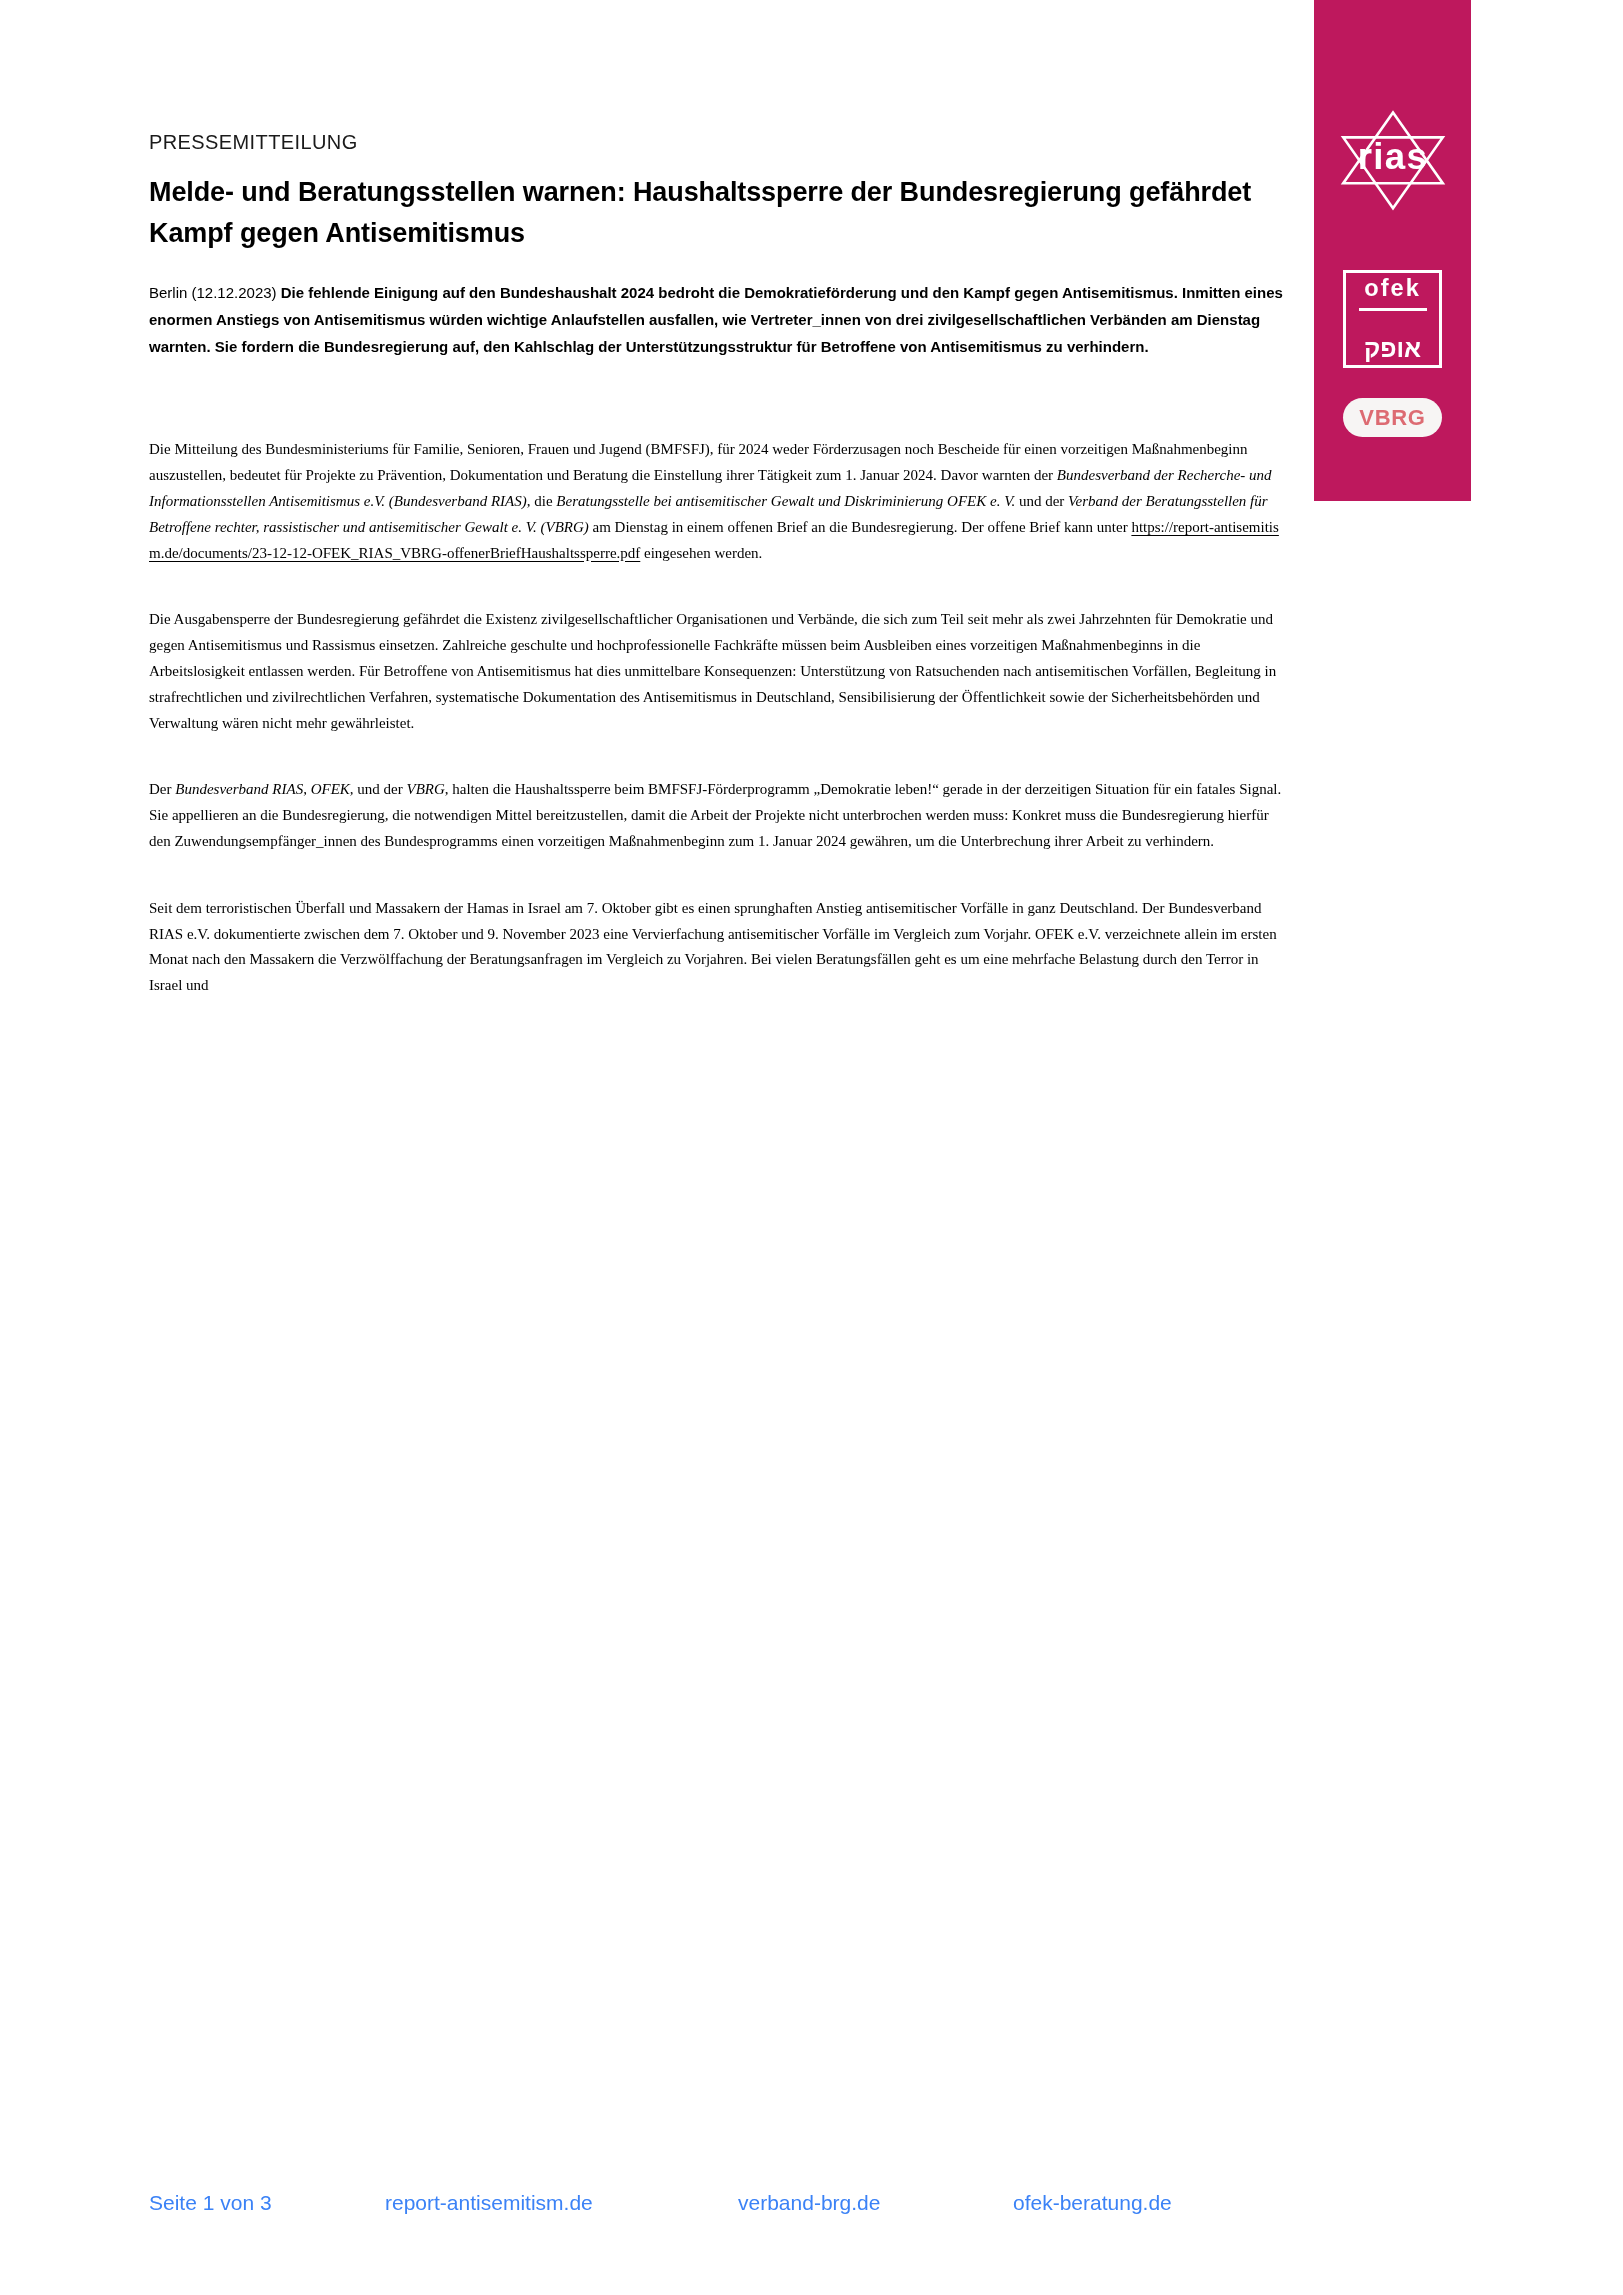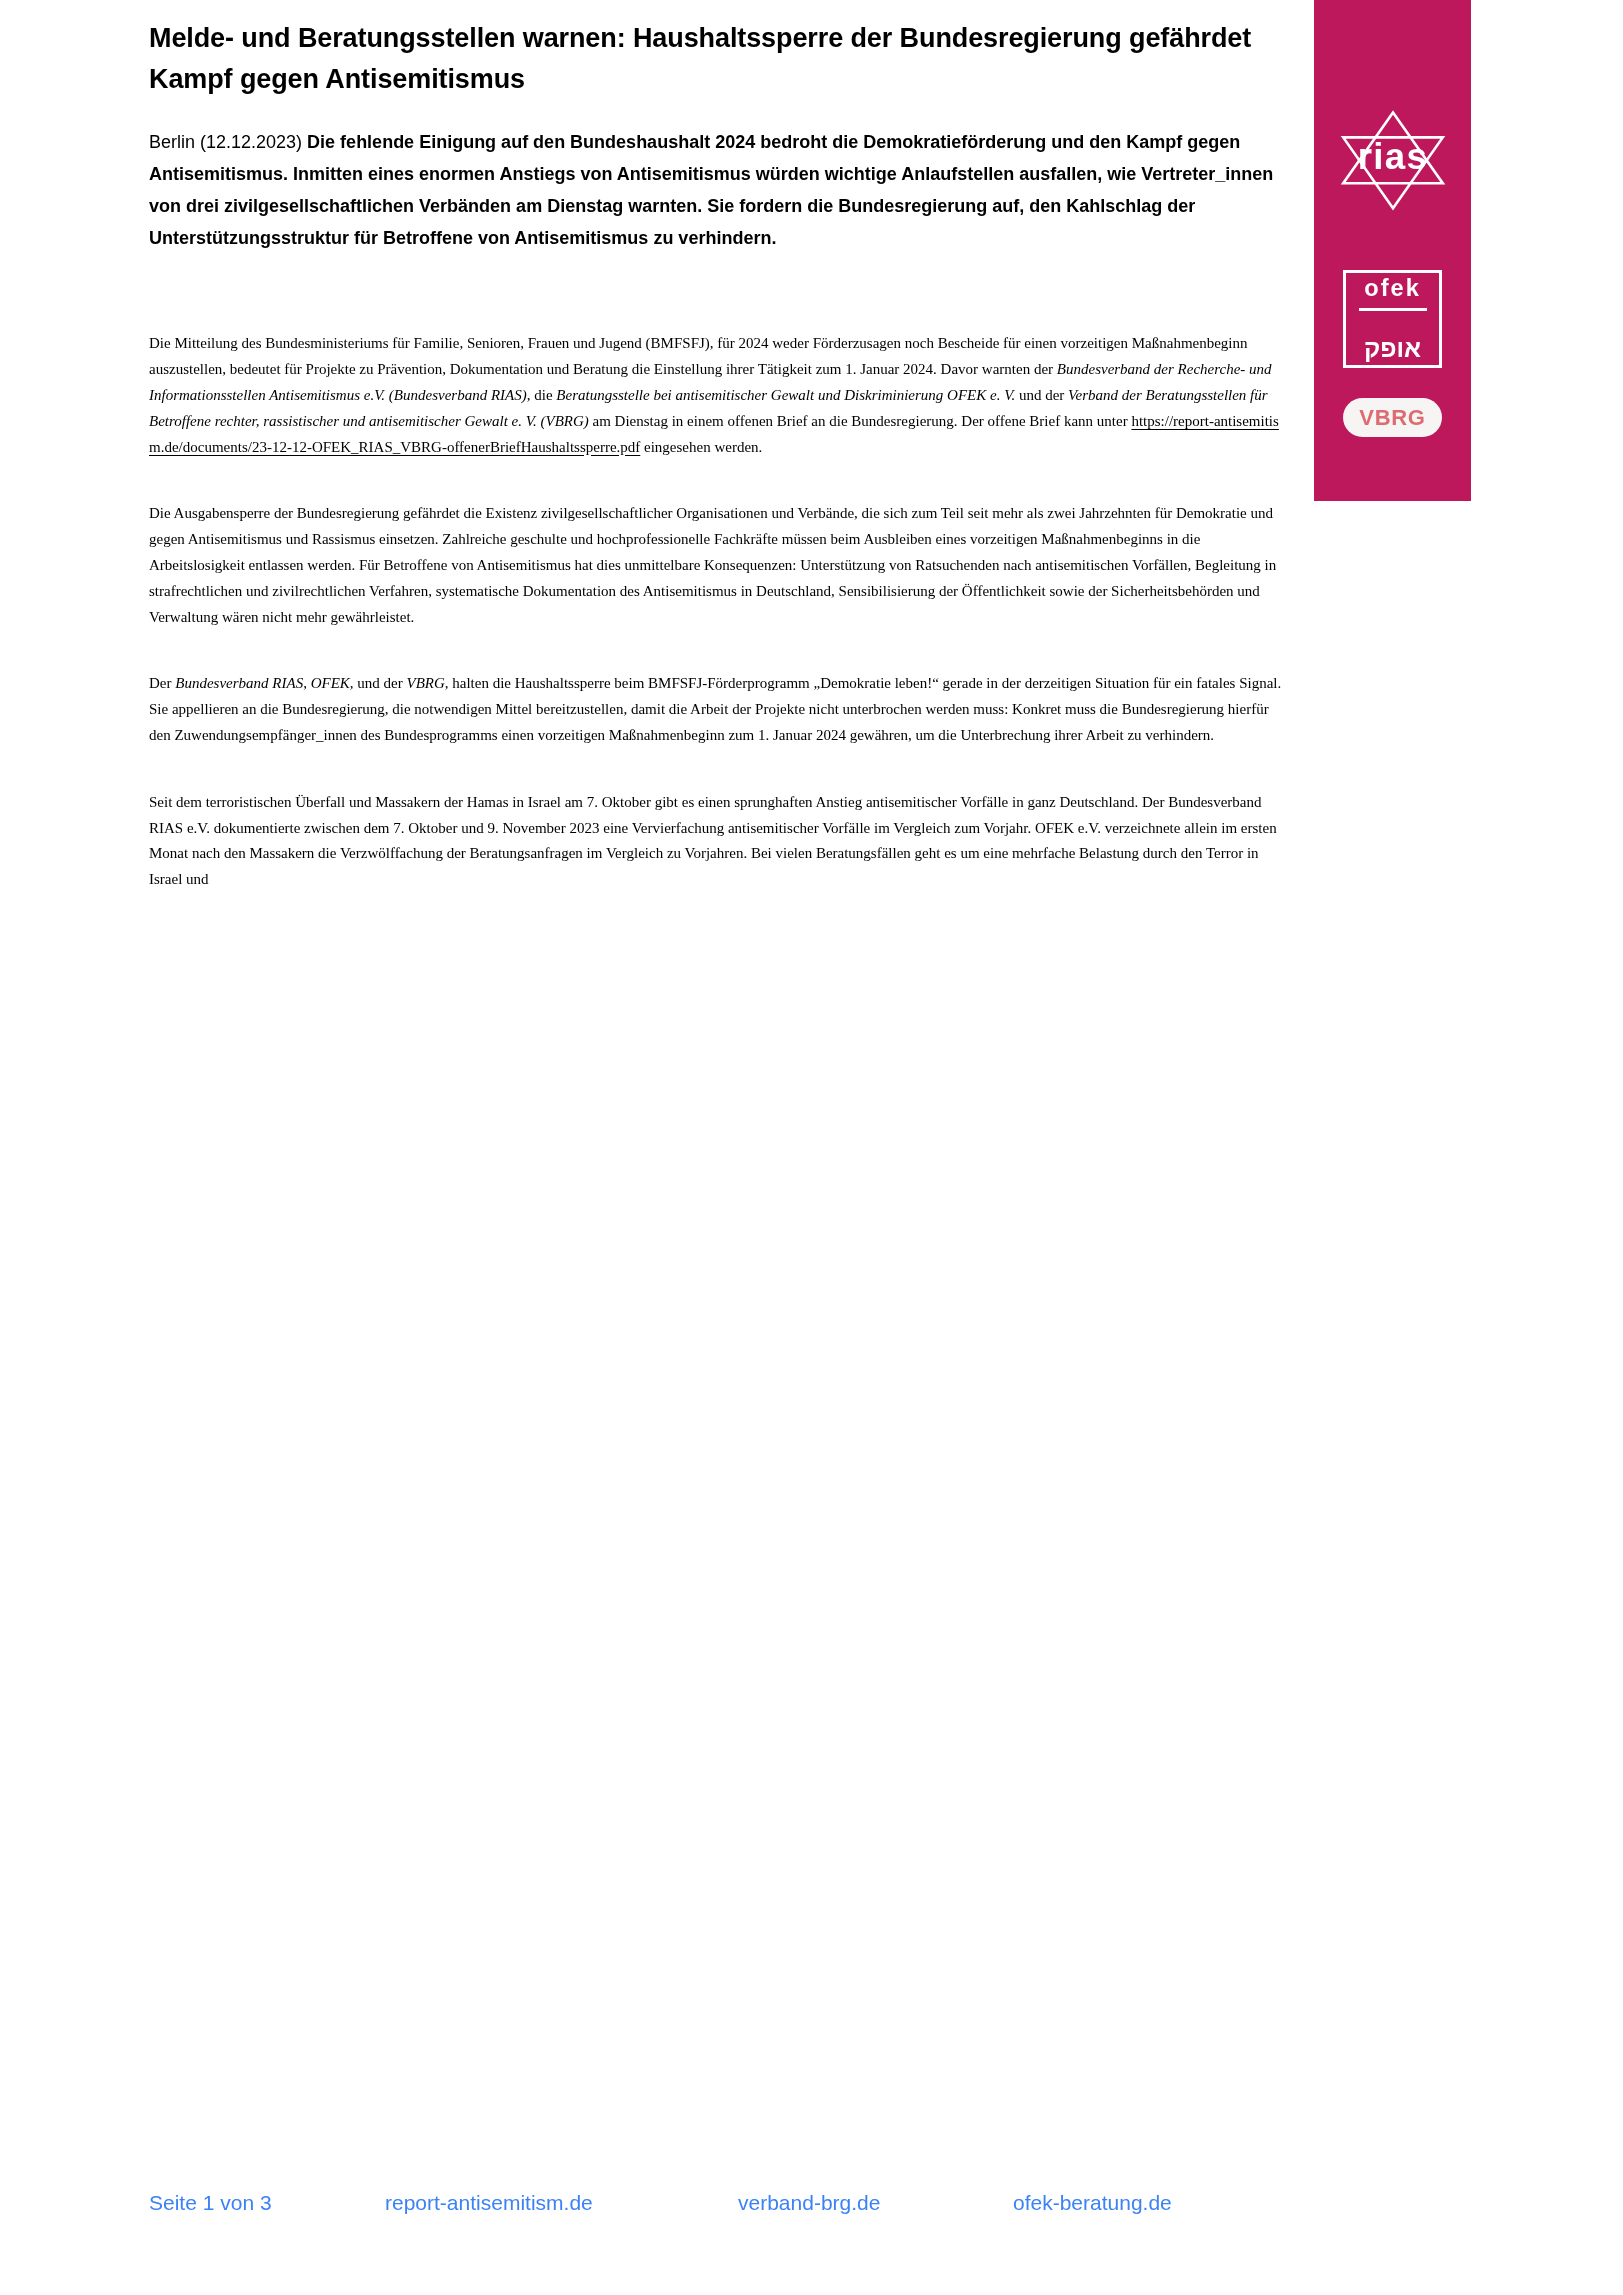--- a/index.html
+++ b/index.html
@@ -102,21 +102,21 @@
     margin-top: 131px;
   }
   .headline {
     font-size: 27px;
     font-weight: bold;
     line-height: 1.52;
     margin-top: 18.3px;
     letter-spacing: -0.1px;
   }
   .lead {
-    font-size: 18px;
+    font-size: 15px;
     line-height: 1.78;
     margin-top: 26px;
   }
   .lead b { font-weight: bold; }
   .lead .place { font-weight: normal; }
 
   .body-par {
     font-size: 15px;
     line-height: 1.72;
     margin-top: 41px;
@@ -169,20 +169,21 @@
     </div>
 
     <div class="vbrg-logo">
       <span class="vbrg-text">VBRG</span>
     </div>
 
   </div>
 
   <div class="content">
 
+    <div class="kicker">PRESSEMITTEILUNG</div>
 
     <h1 class="headline">Melde- und Beratungsstellen warnen: Haushaltssperre der Bundesregierung gefährdet Kampf gegen Antisemitismus</h1>
 
     <p class="lead">
       <span class="place">Berlin (12.12.2023) </span><b>Die fehlende Einigung auf den Bundeshaushalt 2024 bedroht die Demokratieförderung und den Kampf gegen Antisemitismus. Inmitten eines enormen Anstiegs von Antisemitismus würden wichtige Anlaufstellen ausfallen, wie Vertreter_innen von drei zivilgesellschaftlichen Verbänden am Dienstag warnten. Sie fordern die Bundesregierung auf, den Kahlschlag der Unterstützungsstruktur für Betroffene von Antisemitismus zu verhindern.</b>
     </p>
 
     <p class="body-par first">
       <span>Die Mitteilung des Bundesministeriums für Familie, Senioren, Frauen und Jugend (BMFSFJ), für 2024 weder Förderzusagen noch Bescheide für einen vorzeitigen Maßnahmenbeginn auszustellen, bedeutet für Projekte zu Prävention, Dokumentation und Beratung die Einstellung ihrer Tätigkeit zum 1. Januar 2024. Davor warnten der </span><i>Bundesverband der Recherche- und Informationsstellen Antisemitismus e.V. (Bundesverband RIAS)</i><span>, die </span><i>Beratungsstelle bei antisemitischer Gewalt und Diskriminierung OFEK e. V.</i><span> und der </span><i>Verband der Beratungsstellen für Betroffene rechter, rassistischer und antisemitischer Gewalt e. V. (VBRG)</i><span> am Dienstag in einem offenen Brief an die Bundesregierung. Der offene Brief kann unter </span><span class="link">https://report-antisemitism.de/documents/23-12-12-OFEK_RIAS_VBRG-offenerBriefHaushaltssperre.pdf</span><span> eingesehen werden.</span>
     </p>

